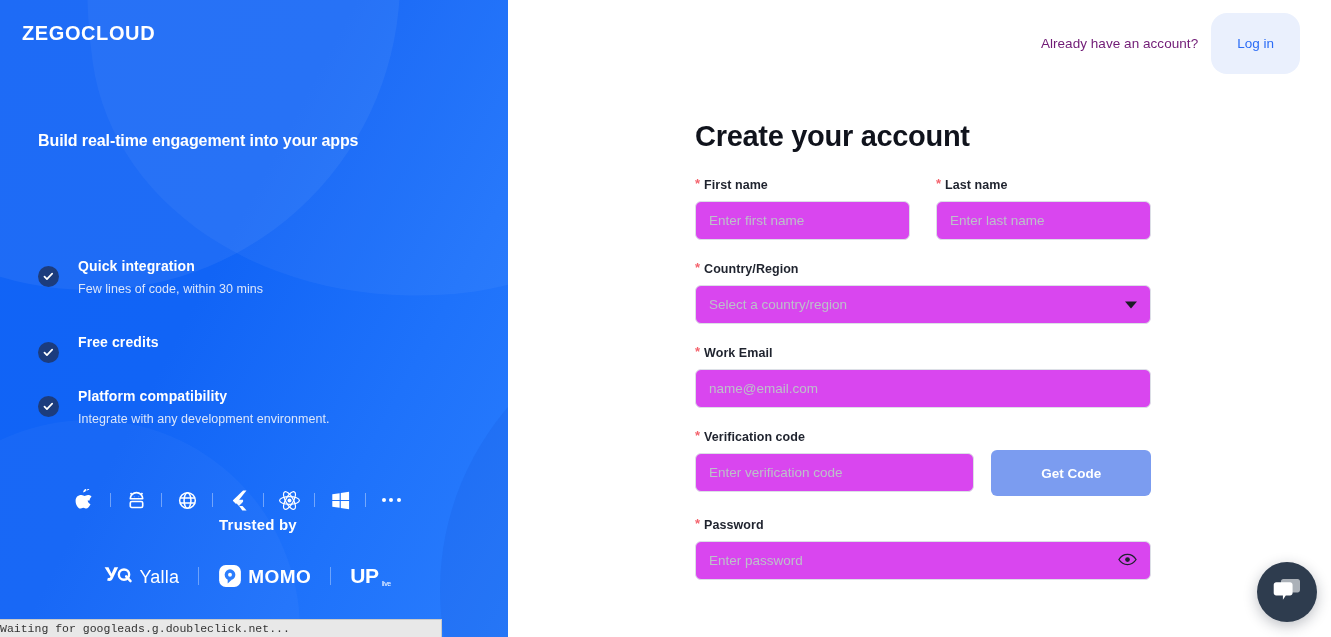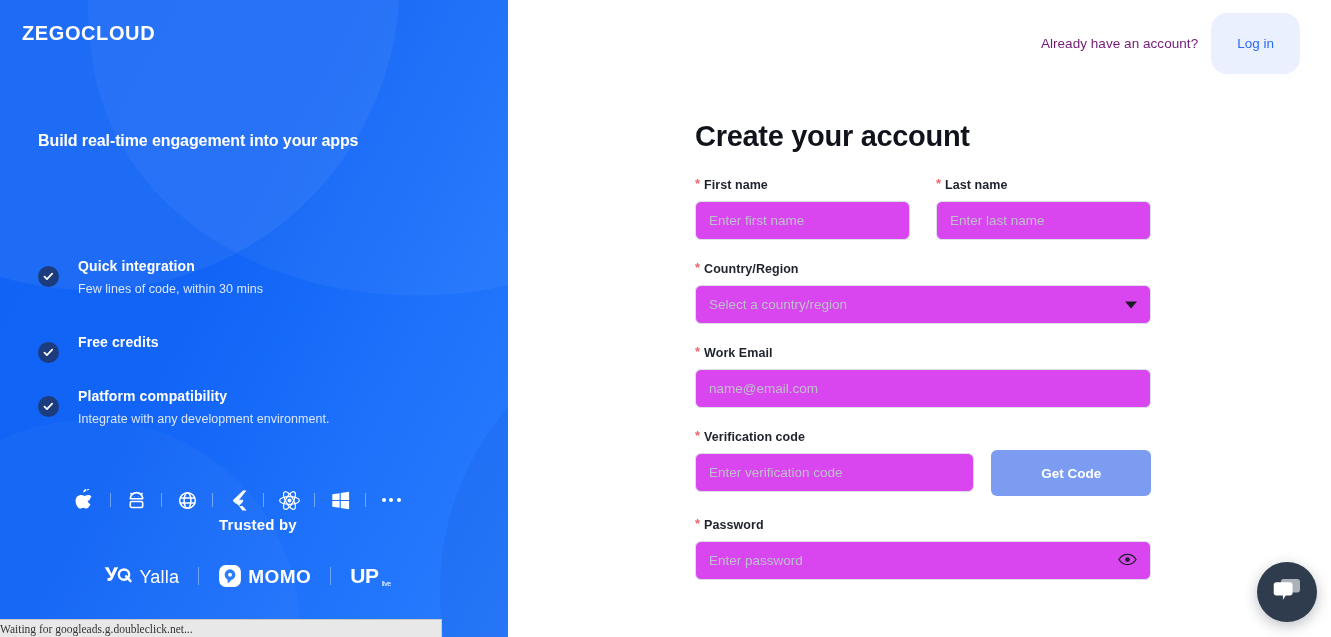--- a/index.html
+++ b/index.html
@@ -198,21 +198,21 @@
     position:absolute; left:-4px; top:619px;
     width:446px; height:18px;
     background:#e8e8e8;
     border:1px solid #c9c9c9;
     border-bottom:none;
     display:flex; align-items:center;
     padding-left:3px;
   }
   .status-text {
     font-size:11.5px; color:#333333;
-    font-family:Liberation Serif, serif;
+    font-family:Liberation Mono, monospace;
     white-space:nowrap;
     text-align:center;
   }
 </style>
 </head>
 <body>
 
 <div id="page">
 
   <div class="left-panel">

